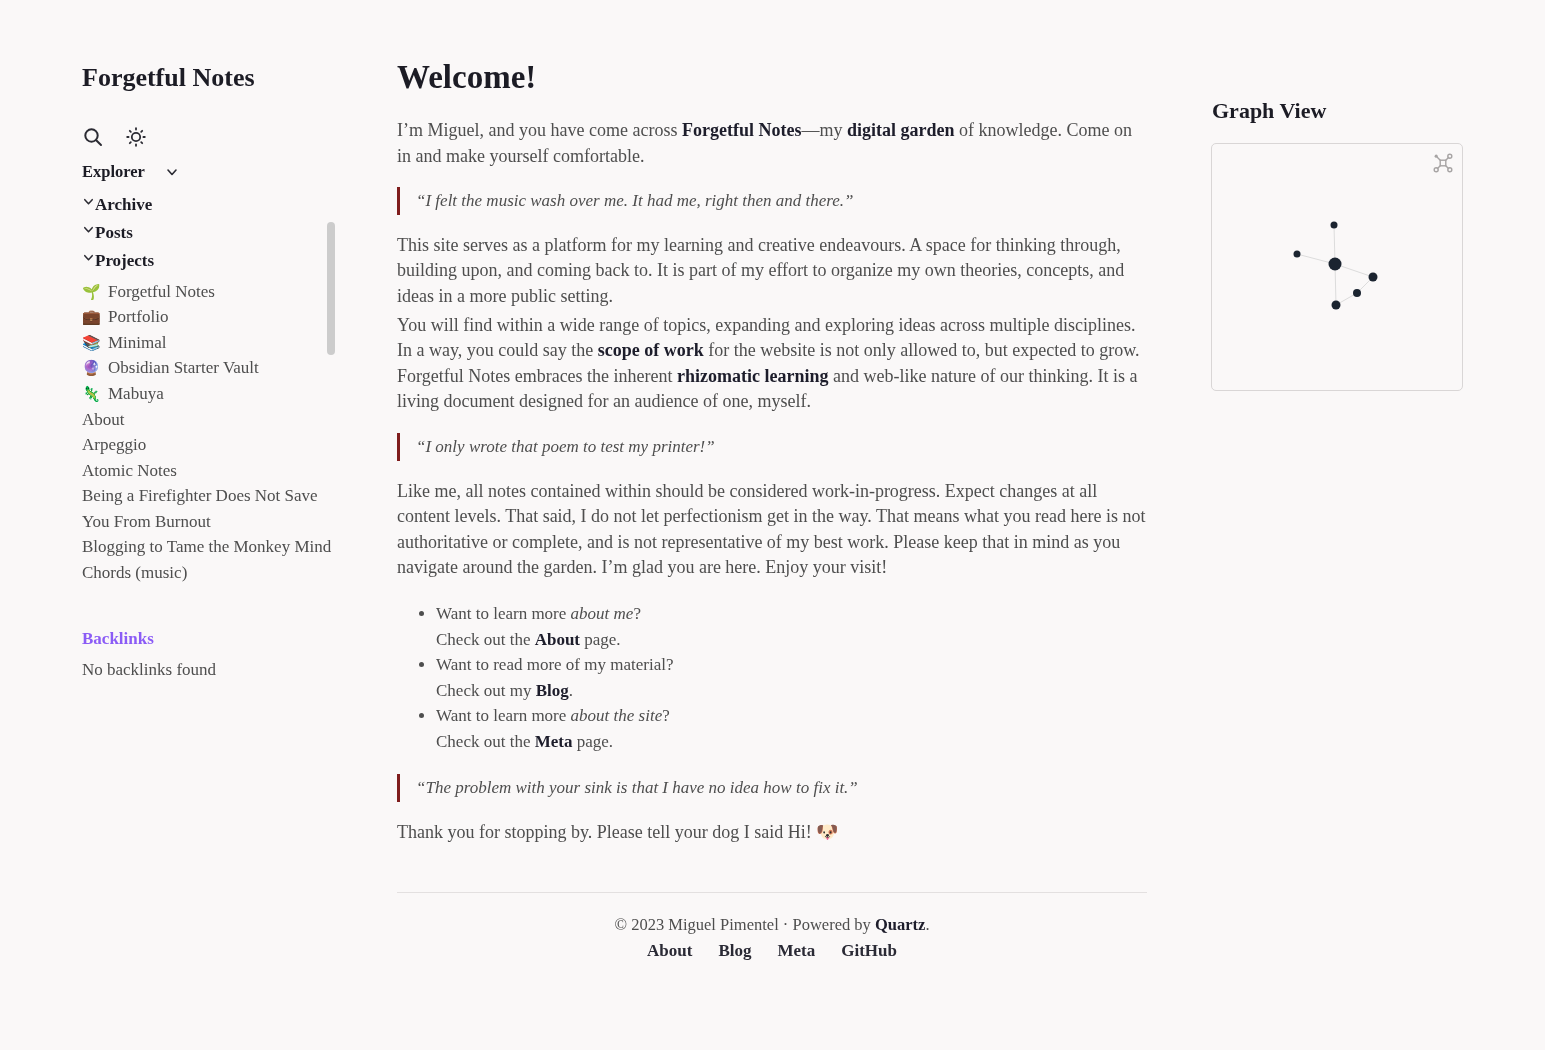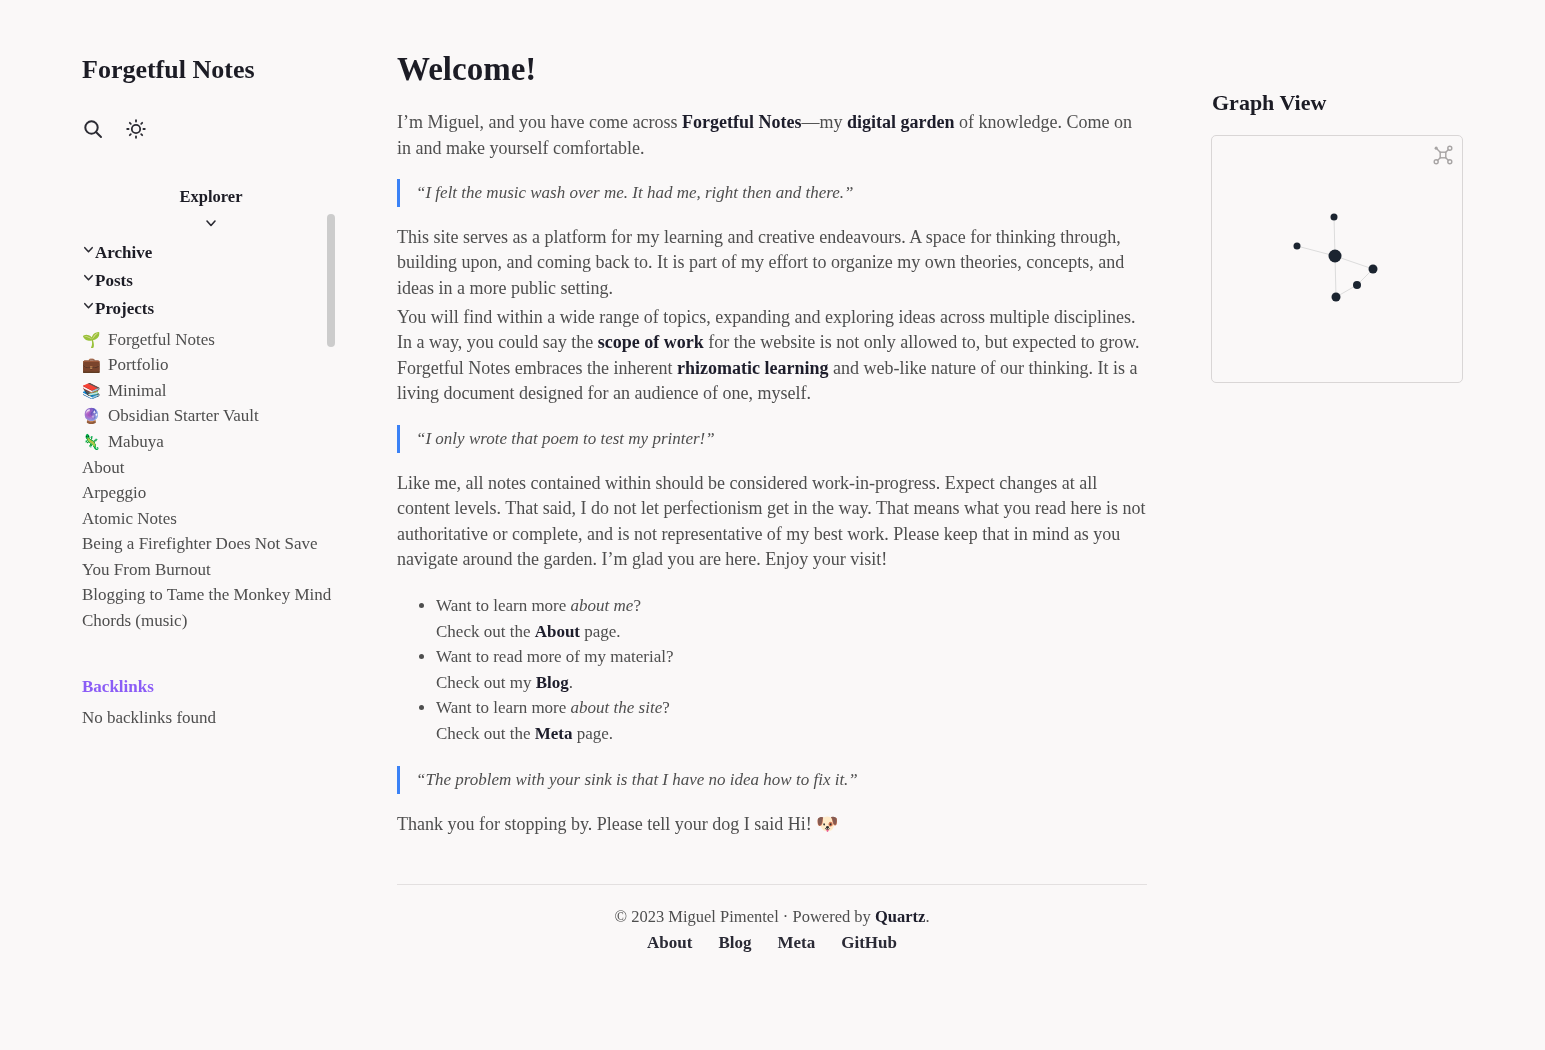--- a/index.html
+++ b/index.html
@@ -4,49 +4,49 @@
 <style>
   * { box-sizing: border-box; }
   html, body { margin: 0; padding: 0; }
   body {
     width: 1545px; height: 1050px;
     background: #faf8f8;
     color: #4e4e4e;
     font-family: "Liberation Serif", "DejaVu Serif", serif;
     overflow: hidden;
   }
-  .page { display: flex; padding: 0 82px; height: 100%; }
+  .page { display: flex; padding: 8px 82px; height: 100%; }
 
   
   .sidebar { width: 258px; margin-right: 57px; padding-top: 54px; position: relative; flex-shrink: 0; }
   .site-title { font-size: 26px; font-weight: 700; color: #1c1c25; line-height: 32px; margin: 0; }
   .icon-row { display: flex; gap: 21px; margin-top: 32px; align-items: center; }
   .icon-btn { width: 22px; height: 22px; color: #2b2b33; cursor: pointer; }
-  .explorer-head { display: flex; align-items: center; gap: 9px; margin-top: 47px; cursor: pointer; flex-direction: column; }
+  .explorer-head { display: flex; align-items: center; gap: 20px; margin-top: 14px; cursor: pointer; }
   .explorer-head .label { font-size: 16.5px; font-weight: 700; color: #1c1c25; }
   .chev { color: #2b2b33; display: inline-flex; }
   .tree { margin-top: 13px; }
   .folder-row { display: flex; align-items: flex-start; height: 28px; cursor: pointer; }
   .folder-row .label { font-size: 17px; font-weight: 700; color: #1c1c25; }
   .child-row { display: flex; align-items: center; gap: 7px; min-height: 25.5px; cursor: pointer; }
   .child-row .emo { font-size: 15px; width: 19px; text-align: center; font-family: "DejaVu Sans", sans-serif; }
   .child-row .label { font-size: 17px; color: #4e4e4e; }
   .file-row { font-size: 17px; color: #4e4e4e; line-height: 25.5px; cursor: pointer; }
   .scroll-thumb { position: absolute; left: 245px; top: 214px; width: 8px; height: 133px; background: #cccccc; border-radius: 4px; }
   .backlinks { margin-top: 44px; }
   .backlinks .bl-title { font-size: 17px; font-weight: 700; color: #8b5cf6; margin-top: 20px; }
   .backlinks .bl-empty { font-size: 17px; color: #4e4e4e; margin-top: 11px; }
 
   
   .content { width: 750px; margin-right: 64px; padding-top: 50px; flex-shrink: 0; }
   .content h1 { font-size: 33px; font-weight: 700; color: #1c1c25; margin: 0 0 22px 0; line-height: 38px; }
   .content p { font-size: 18px; line-height: 25.6px; margin: 3px 0; color: #4e4e4e; }
   .content blockquote {
     margin: 18px 0; padding: 1px 0 1px 16px;
-    border-left: 3px solid #3b82f6;
+    border-left: 3px solid #7f1d1d;
     font-style: italic; font-size: 17px; line-height: 25.6px; color: #4e4e4e;
   }
   .content ul { margin: 20px 0; padding-left: 39px; }
   .content li { font-size: 17px; line-height: 25.6px; margin: 0; color: #4e4e4e; }
   .b { font-weight: 700; color: #1d1d2b; }
   .i { font-style: italic; }
   .content hr { border: none; border-top: 1px solid #e3e0e0; margin: 46px 0 22px 0; }
   .footer { text-align: center; }
   .footer .line1 { font-size: 16.5px; color: #4e4e4e; }
   .footer .links { margin-top: 6px; display: flex; justify-content: center; gap: 26px; }

